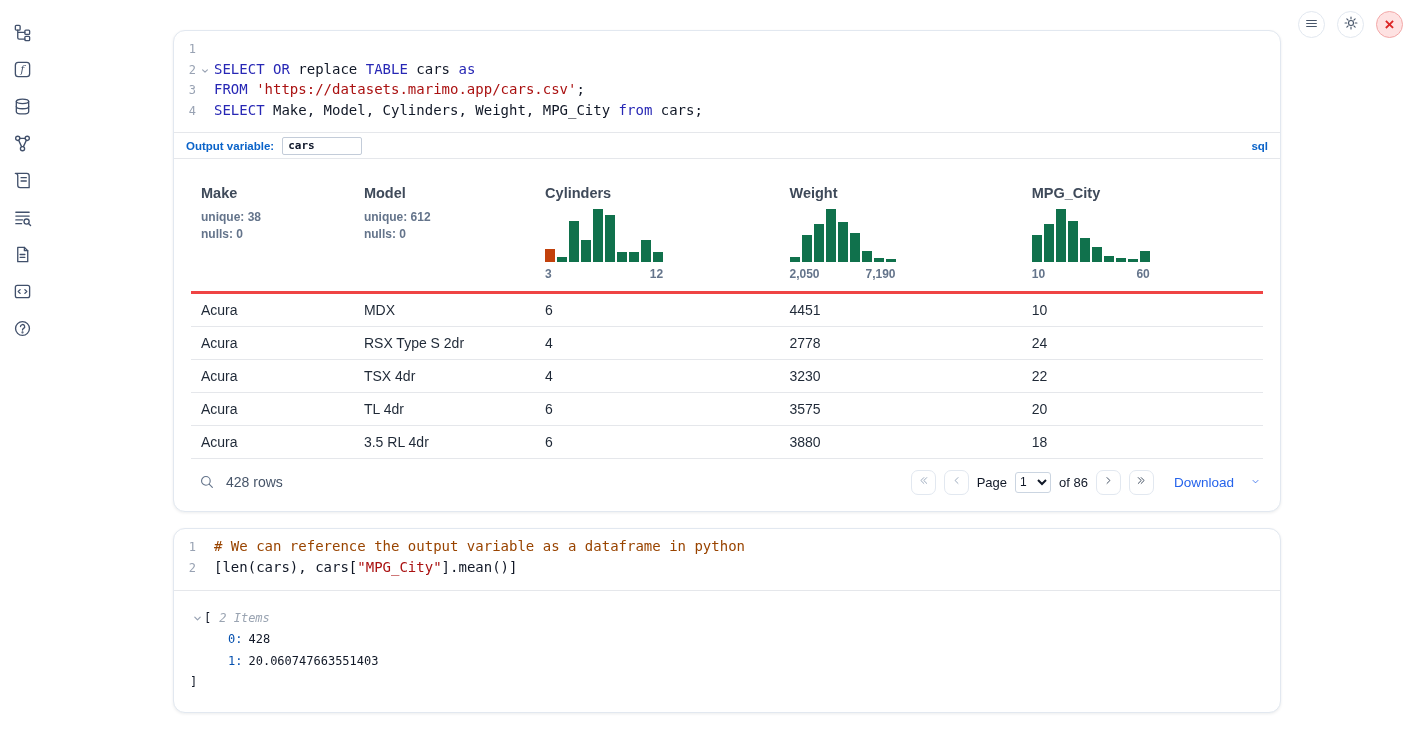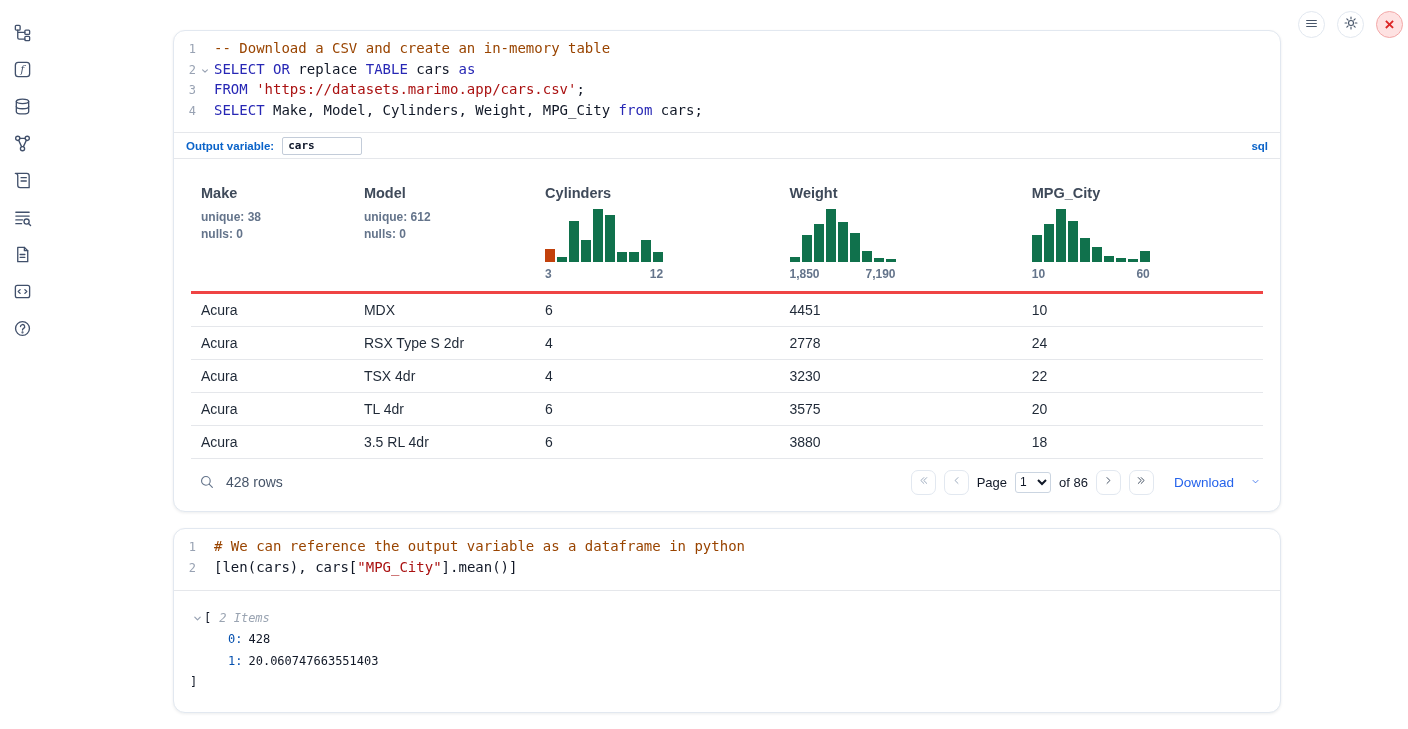--- a/index.html
+++ b/index.html
@@ -183,21 +183,20 @@
   </button>
 </header>
 
 <main class="main">
 
   <section class="cell">
     <div class="code-area">
       <div class="code-line">
         <span class="ln">1</span>
         <span class="fold"></span>
-        <span class="code-text"><span class="tk-comment">-- Download a CSV and create an in-memory table</span></span>
       </div>
       <div class="code-line">
         <span class="ln">2</span>
         <span class="fold">
             <svg class="stroke-ic" width="8" height="8" viewBox="0 0 10 10">
               <path d="m2 3.5 3 3 3-3"></path>
             </svg>
           </span>
         <span class="code-text"><span class="tk-kw">SELECT OR</span><span class="tk-plain"> replace </span><span class="tk-kw">TABLE</span><span class="tk-plain"> cars </span><span class="tk-kw">as</span></span>
       </div>
@@ -260,21 +259,21 @@
                 <div class="hist-bar" style="height: 27px; background: rgb(16, 113, 76);"></div>
                 <div class="hist-bar" style="height: 38px; background: rgb(16, 113, 76);"></div>
                 <div class="hist-bar" style="height: 53px; background: rgb(16, 113, 76);"></div>
                 <div class="hist-bar" style="height: 40px; background: rgb(16, 113, 76);"></div>
                 <div class="hist-bar" style="height: 29px; background: rgb(16, 113, 76);"></div>
                 <div class="hist-bar" style="height: 11px; background: rgb(16, 113, 76);"></div>
                 <div class="hist-bar" style="height: 4px; background: rgb(16, 113, 76);"></div>
                 <div class="hist-bar" style="height: 3px; background: rgb(16, 113, 76);"></div>
               </div>
             <div class="hist-labels">
-              <span>1,850</span>
+              <span>2,050</span>
               <span>7,190</span>
             </div>
           </div>
         </div>
         <div class="th">
           <div class="col-name">MPG_City</div>
           <div class="hist-box" style="width:118px">
             <div class="hist">
                 <div class="hist-bar" style="height: 27px; background: rgb(16, 113, 76);"></div>
                 <div class="hist-bar" style="height: 38px; background: rgb(16, 113, 76);"></div>

